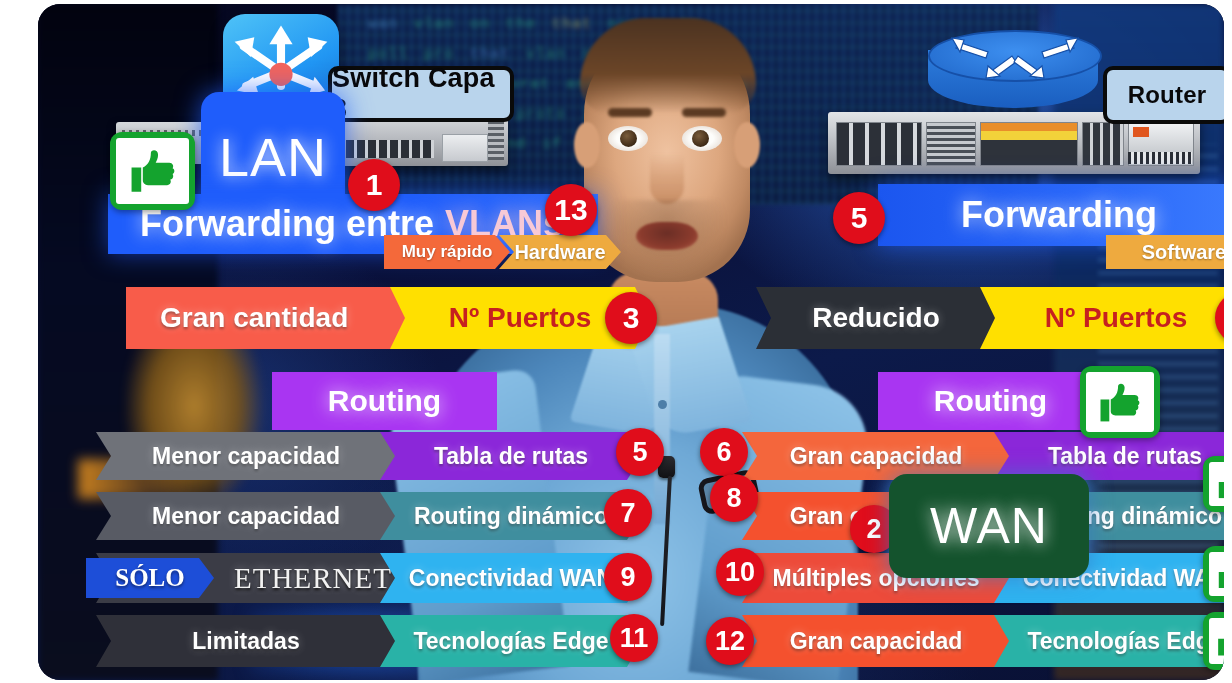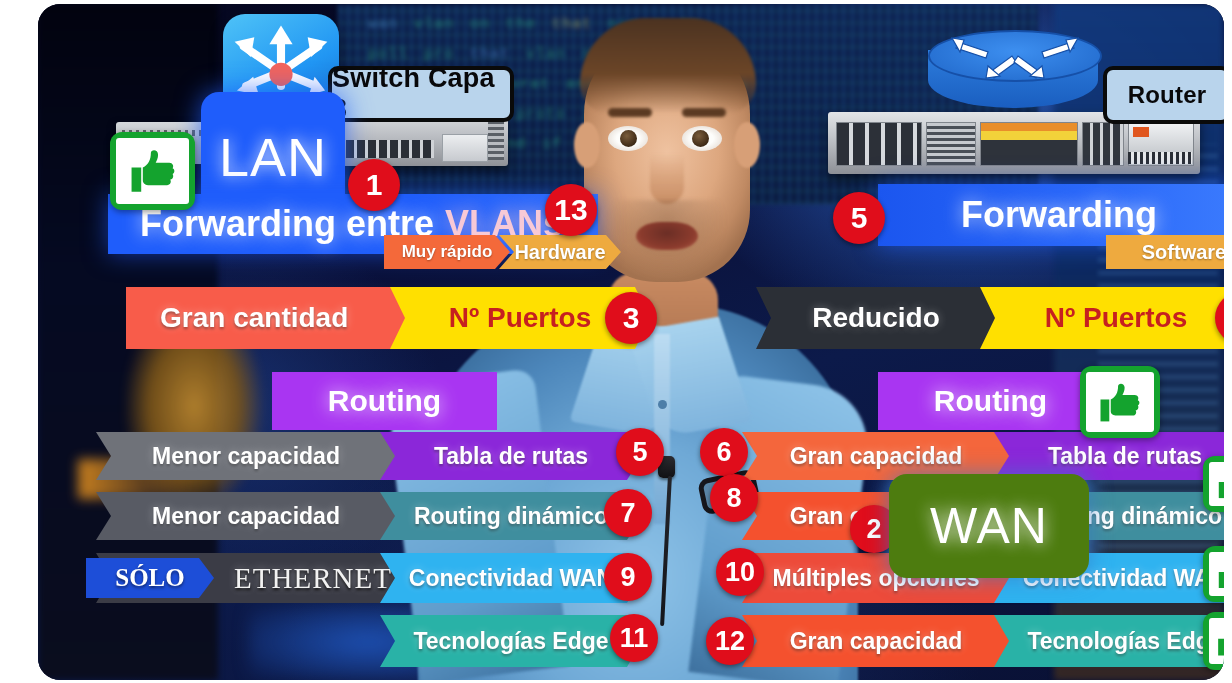--- a/index.html
+++ b/index.html
@@ -197,21 +197,21 @@
     position:absolute;border-radius:18px;display:flex;align-items:center;justify-content:center;
     color:#ffffff;font-weight:400;letter-spacing:1px;
   }
   #box-lan{
     left:163px;top:88px;width:144px;height:130px;font-size:54px;
     background:#1f5dfb;box-shadow:0 0 26px rgba(31,93,251,.75);
     text-shadow:0 0 16px rgba(255,255,255,.95);
   }
   #box-wan{
     left:851px;top:470px;width:200px;height:104px;font-size:50px;
-    background:#4d7c0f;box-shadow:0 0 22px rgba(59,121,200,.7);
+    background:#14532d;box-shadow:0 0 22px rgba(59,121,200,.7);
     text-shadow:0 0 16px rgba(255,255,255,.95);
   }
 
   
   .banner{
     position:absolute;display:flex;align-items:center;
     font-weight:bold;font-size:36px;color:#ffffff;
     text-shadow:0 0 18px rgba(255,255,255,.75);
   }
   #banner-left{
@@ -472,20 +472,21 @@
   <div class="seg chev-r" id="r3-l2">Gran capacidad</div>
   <div class="seg chev-r" id="r3-r2">Routing dinámico</div>
 
   <div class="seg chev-r" id="r4-l"></div>
   <div class="ethword">ETHERNET</div>
   <div class="seg chev-r0" id="r4-solo">SÓLO</div>
   <div class="seg chev-r" id="r4-r">Conectividad WAN</div>
   <div class="seg chev-r" id="r4-l2">Múltiples opciones</div>
   <div class="seg chev-r" id="r4-r2">Conectividad WAN</div>
 
+  <div class="seg chev-r" id="r5-l">Limitadas</div>
   <div class="seg chev-r" id="r5-r">Tecnologías Edge</div>
   <div class="seg chev-r" id="r5-l2">Gran capacidad</div>
   <div class="seg chev-r" id="r5-r2">Tecnologías Edge</div>
 
   <div class="rbox" id="box-wan" style="z-index:9">WAN</div>
 
   <div class="thumb" id="thumb-lan">
     <div class="inner">
       <svg viewBox="0 0 64 64" aria-hidden="true">
           <g fill="#14a32e">

